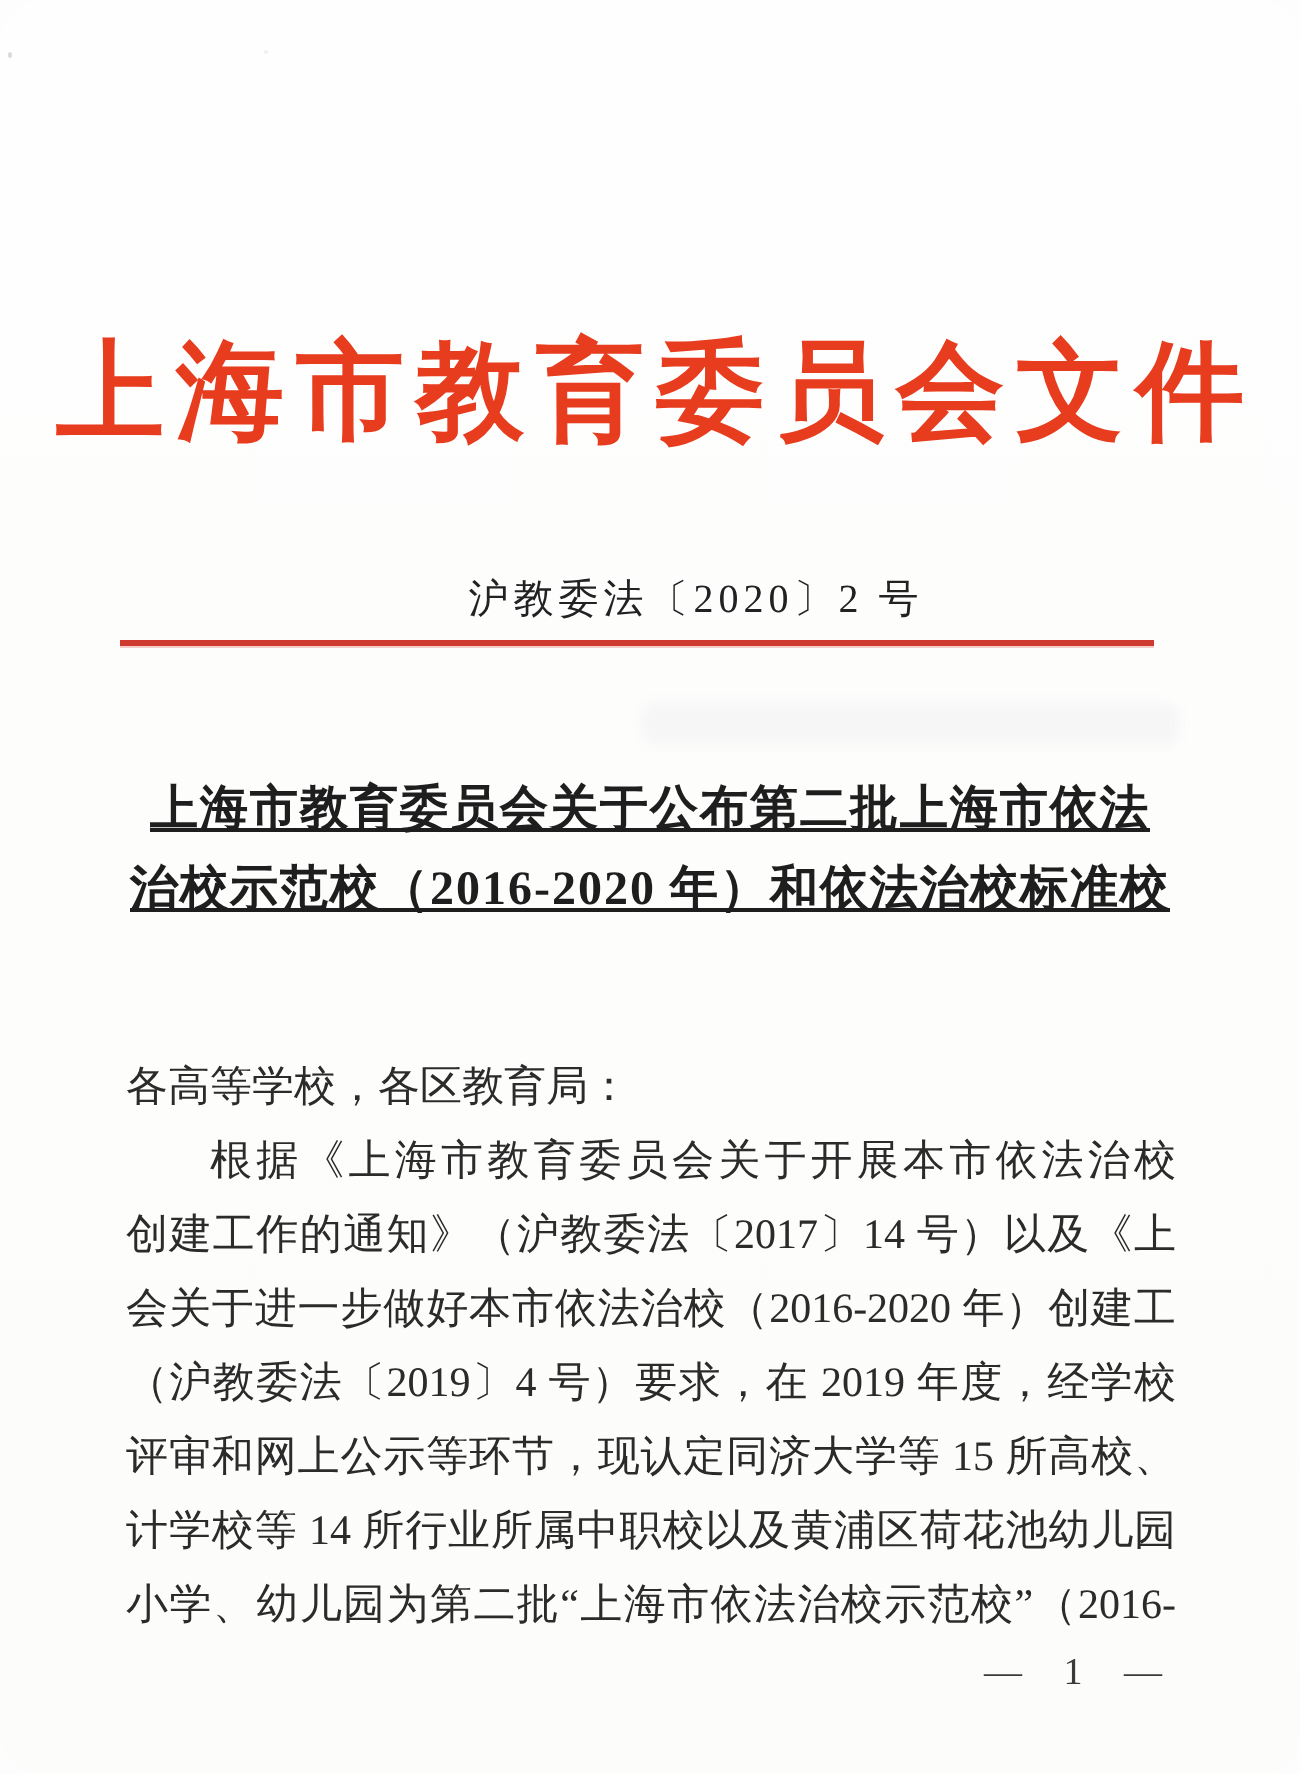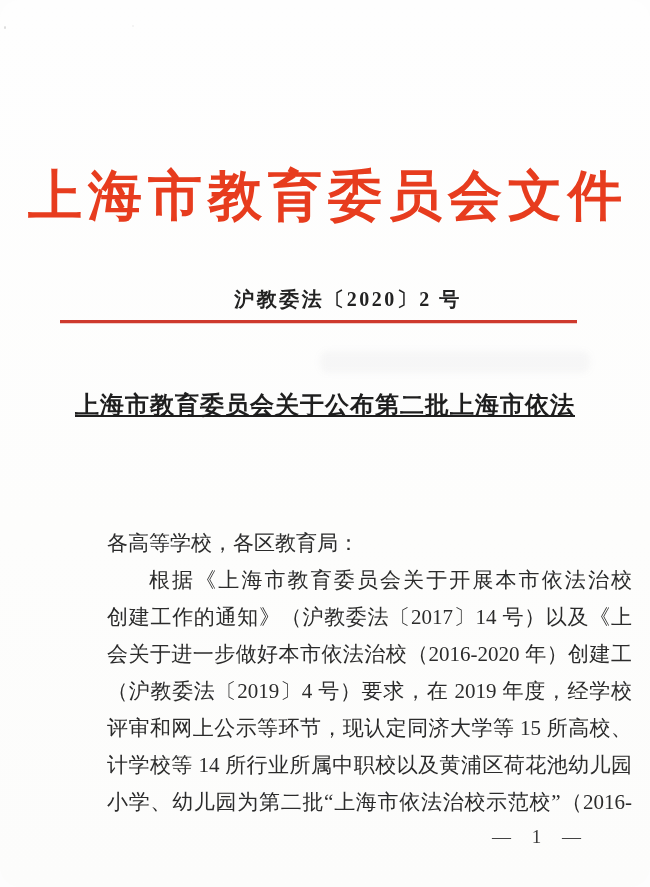--- a/index.html
+++ b/index.html
@@ -43,21 +43,20 @@
     position: absolute;
     top: 286px;
     left: 0;
     width: 650px;
     text-align: center;
     text-indent: 46px;
     font-size: 20px;
     letter-spacing: 2.5px;
     color: #222;
     white-space: nowrap;
-    font-weight: bold;
   }
   
   .red-line {
     position: absolute;
     top: 320px;
     left: 60px;
     width: 517px;
     height: 3px;
     background: var(--divider_red);
     box-shadow: 0 1px 0 rgba(206,58,46,0.25);
@@ -77,21 +76,20 @@
   }
   .doc-title .title-line { display: block; text-decoration: underline; }
   
   .body-text {
     position: absolute;
     top: 525px;
     left: 63px;
     width: 525px;
     font-size: 21px;
     color: var(--ink);
-    margin-left: 44px;
   }
   .body-text .line {
     line-height: 37px;
     height: 37px;
     white-space: nowrap;
   }
   .body-text .jline {
     white-space: normal;
     text-align: justify;
     text-align-last: justify;
@@ -137,20 +135,21 @@
   <div class="red-header">上海市教育委员会文件</div>
 
   <div class="doc-number">沪教委法〔2020〕2 号</div>
 
   <div class="red-line"></div>
 
   <div class="smudge"></div>
 
   <div class="doc-title">
     <span class="title-line">上海市教育委员会关于公布第二批上海市依法</span>
+    <span class="title-line">治校示范校（2016-2020 年）和依法治校标准校</span>
   </div>
 
   <div class="body-text">
     <div class="line">各高等学校，各区教育局：</div>
     <div class="line jline indent">根据《上海市教育委员会关于开展本市依法治校（2016-2020 年）</div>
     <div class="line jline">创建工作的通知》（沪教委法〔2017〕14 号）以及《上海市教育委员</div>
     <div class="line jline">会关于进一步做好本市依法治校（2016-2020 年）创建工作的通知》</div>
     <div class="line jline">（沪教委法〔2019〕4 号）要求，在 2019 年度，经学校申报、专家</div>
     <div class="line jline">评审和网上公示等环节，现认定同济大学等 15 所高校、上海商业会</div>
     <div class="line jline">计学校等 14 所行业所属中职校以及黄浦区荷花池幼儿园等 609 所中</div>

